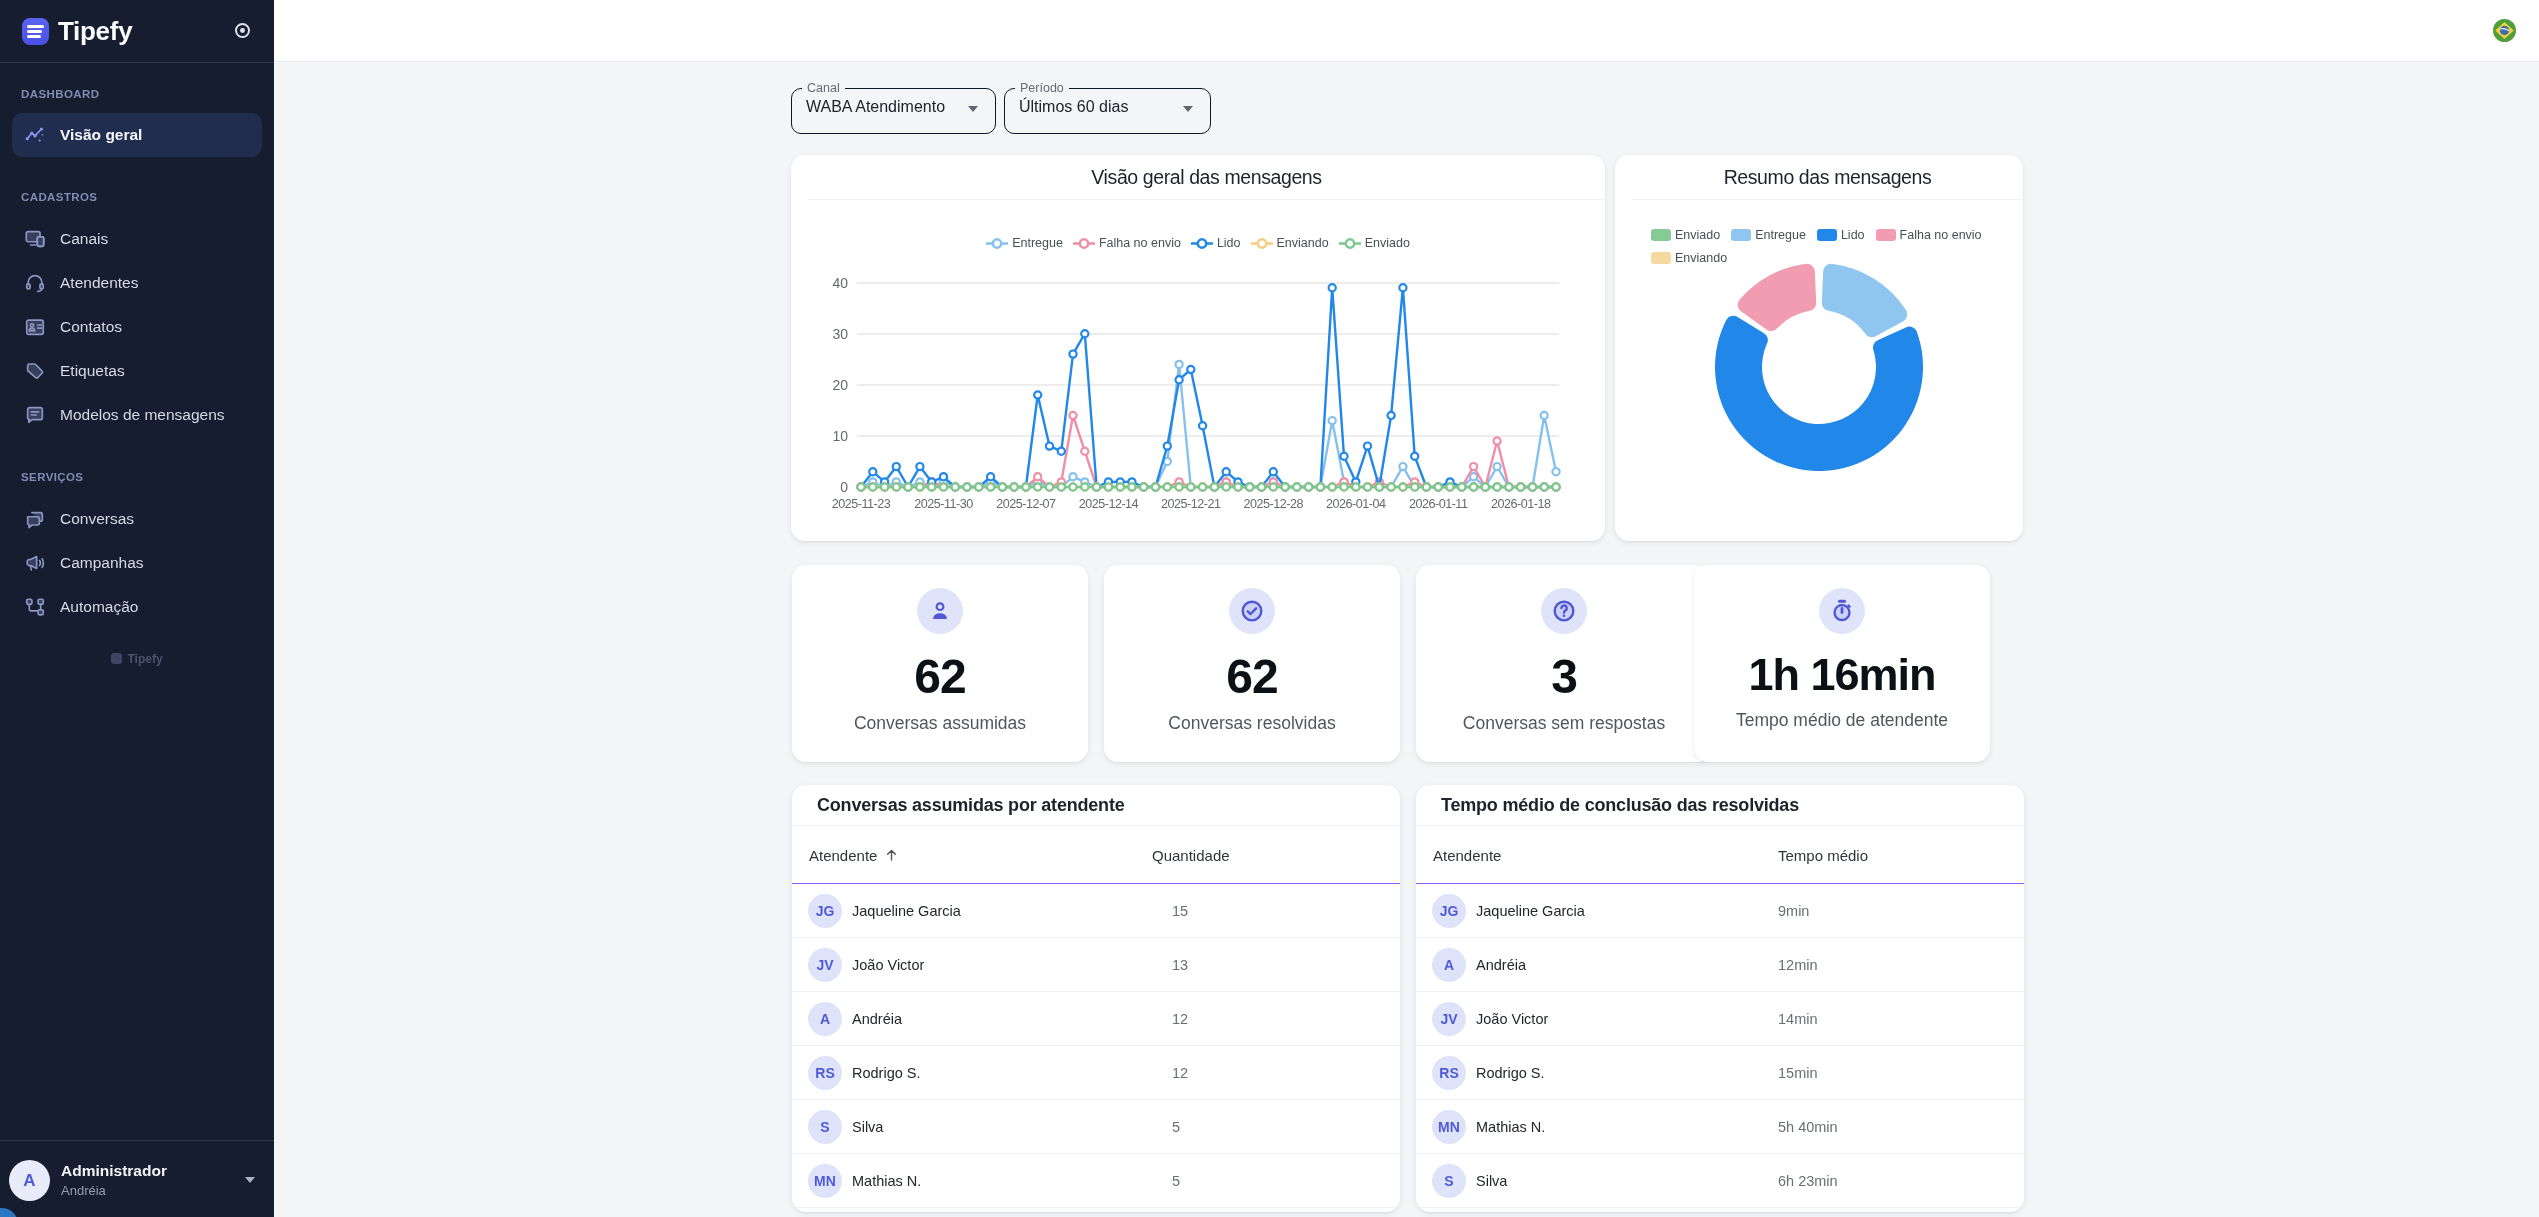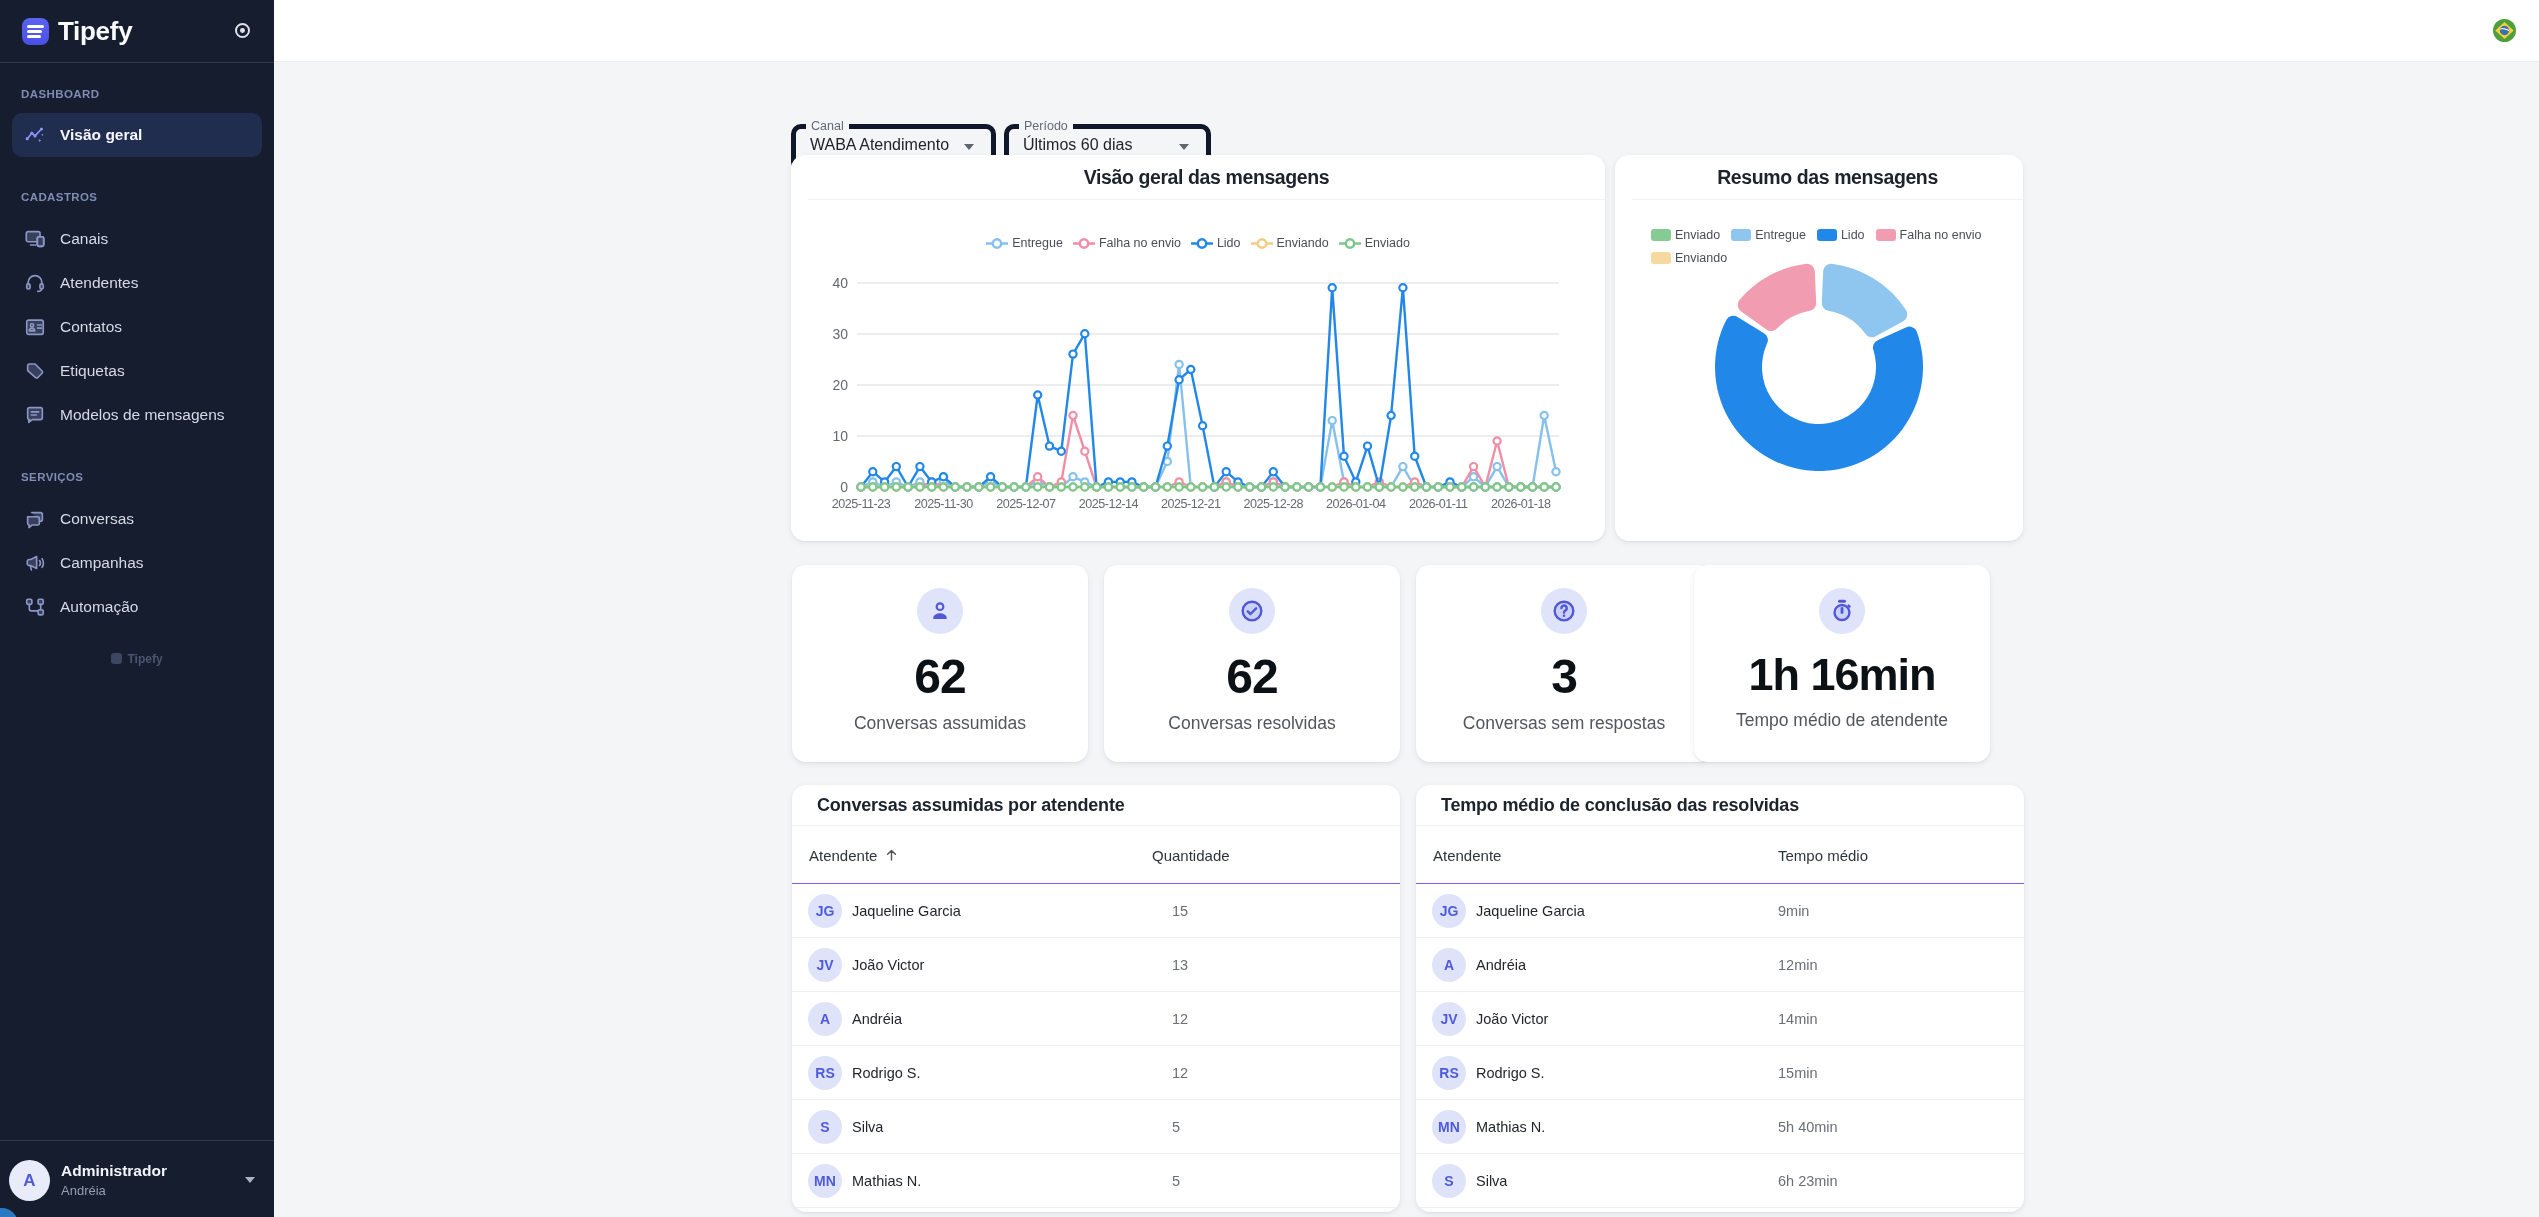--- a/index.html
+++ b/index.html
@@ -20,27 +20,27 @@
 #usep { position:absolute; left:0; top:1140px; width:274px; height:1px; background:rgba(255,255,255,.12); }
 #user { position:absolute; left:9px; top:1160px; display:flex; }
 #uav { width:41px; height:41px; border-radius:50%; background:#e8ebfa; color:#4f5ad6; font-weight:bold; font-size:17px; display:flex; align-items:center; justify-content:center; }
 #uinfo { margin-left:11px; padding-top:2px; }
 #uname { color:#f2f4f8; font-size:15.5px; font-weight:bold; }
 #urole { color:#949db1; font-size:13px; margin-top:3px; }
 #ucaret { position:absolute; left:245px; top:1177px; width:0; height:0; border-left:5.5px solid transparent; border-right:5.5px solid transparent; border-top:6.5px solid #aab3c5; }
 #bluedot { position:absolute; left:-14px; top:1208px; width:32px; height:32px; border-radius:50%; background:#2a78c2; }
 #topbar { position:absolute; left:274px; top:0; width:2265px; height:62px; background:#fff; border-bottom:1px solid #ebedf0; }
 #flag { position:absolute; right:23px; top:19px; }
-.fieldset { position:absolute; top:19px; height:53px; border:5px solid #0f172a; border-radius:10px; background:transparent;margin-top:38px; }
+.fieldset { position:absolute; top:19px; height:53px; border:1px solid #0f172a; border-radius:10px; background:transparent; }
 .fieldset legend { margin-left:10px; padding:0 5px; font-size:12.5px; color:#636b76; }
 .selval { position:absolute; left:14px; top:3px; font-size:16px; color:#20242a; }
 .scaret { position:absolute; right:17px; top:11px; width:0; height:0; border-left:5.5px solid transparent; border-right:5.5px solid transparent; border-top:6.5px solid #5f6672; }
 #main { position:absolute; left:274px; top:62px; width:2265px; height:1155px; }
 .card { position:absolute; background:#fff; border-radius:14px; box-shadow:0 1px 2px rgba(15,23,42,.05),0 2px 6px rgba(15,23,42,.07); }
-.chead { height:45px; border-bottom:1px solid #f1f1f2; display:flex; align-items:center; justify-content:center; font-size:19.5px; font-weight:bold; color:#1d232b; letter-spacing:-0.4px;margin-left:17px; }
+.chead { height:45px; border-bottom:1px solid #f1f1f2; display:flex; align-items:center; justify-content:center; font-size:19.5px; font-weight:normal; color:#1d232b; letter-spacing:-0.4px;margin-left:17px; }
 #lchart { left:517px; top:93px; width:814px; height:386px; }
 #dchart { left:1341px; top:93px; width:408px; height:386px; }
 .cleg { position:absolute; top:81px; left:0; width:100%; display:flex; justify-content:center; gap:10px; }
 .li { display:inline-flex; align-items:center; gap:4px; font-size:12.5px; color:#4a4f55; }
 .sw { width:20px; height:11.5px; border-radius:3px; display:inline-block; }
 #dleg { position:absolute; left:36px; top:73px; width:370px; display:flex; flex-wrap:wrap; gap:9px 11px; }
 .scard { position:absolute; top:503px; width:296px; height:197px; background:#fff; border-radius:14px;
   box-shadow:0 1px 2px rgba(15,23,42,.05),0 2px 6px rgba(15,23,42,.07); text-align:center; }
 .sic { width:46px; height:46px; border-radius:50%; background:#e0e4fb; margin:23px auto 0; display:flex; align-items:center; justify-content:center; }
 .snum { font-weight:bold; color:#0c1116; margin-top:15px; letter-spacing:-1px; }

